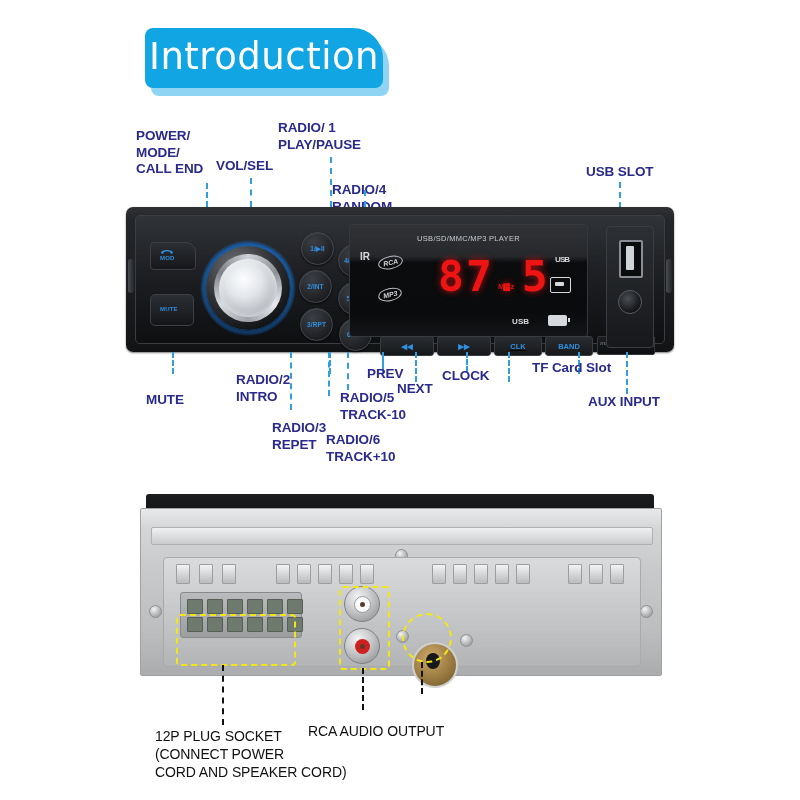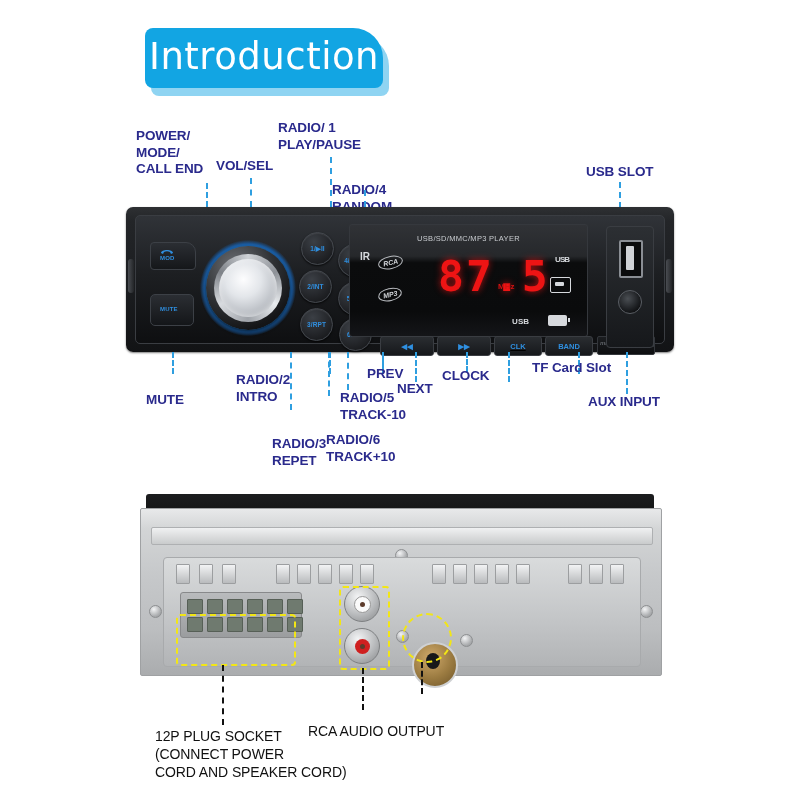--- a/index.html
+++ b/index.html
@@ -402,21 +402,21 @@
   </div>
 
   <div class="lead" style="left:172px;top:352px;height:22px;"></div>
   <div class="lbl" style="left:146px;top:392px;">MUTE</div>
 
   <div class="lead" style="left:290px;top:352px;height:58px;"></div>
   <div class="lead" style="left:329px;top:352px;height:22px;"></div>
 
   <div class="lbl" style="left:236px;top:372px;">RADIO/2
 INTRO</div>
-  <div class="lbl" style="left:272px;top:436px;">RADIO/3
+  <div class="lbl" style="left:272px;top:420px;">RADIO/3
 REPET</div>
 
   <div class="lead" style="left:328px;top:352px;height:44px;"></div>
   <div class="lbl" style="left:326px;top:432px;">RADIO/6
 TRACK+10</div>
 
   <div class="lead" style="left:347px;top:352px;height:38px;"></div>
   <div class="lbl" style="left:340px;top:390px;">RADIO/5
 TRACK-10</div>
 

